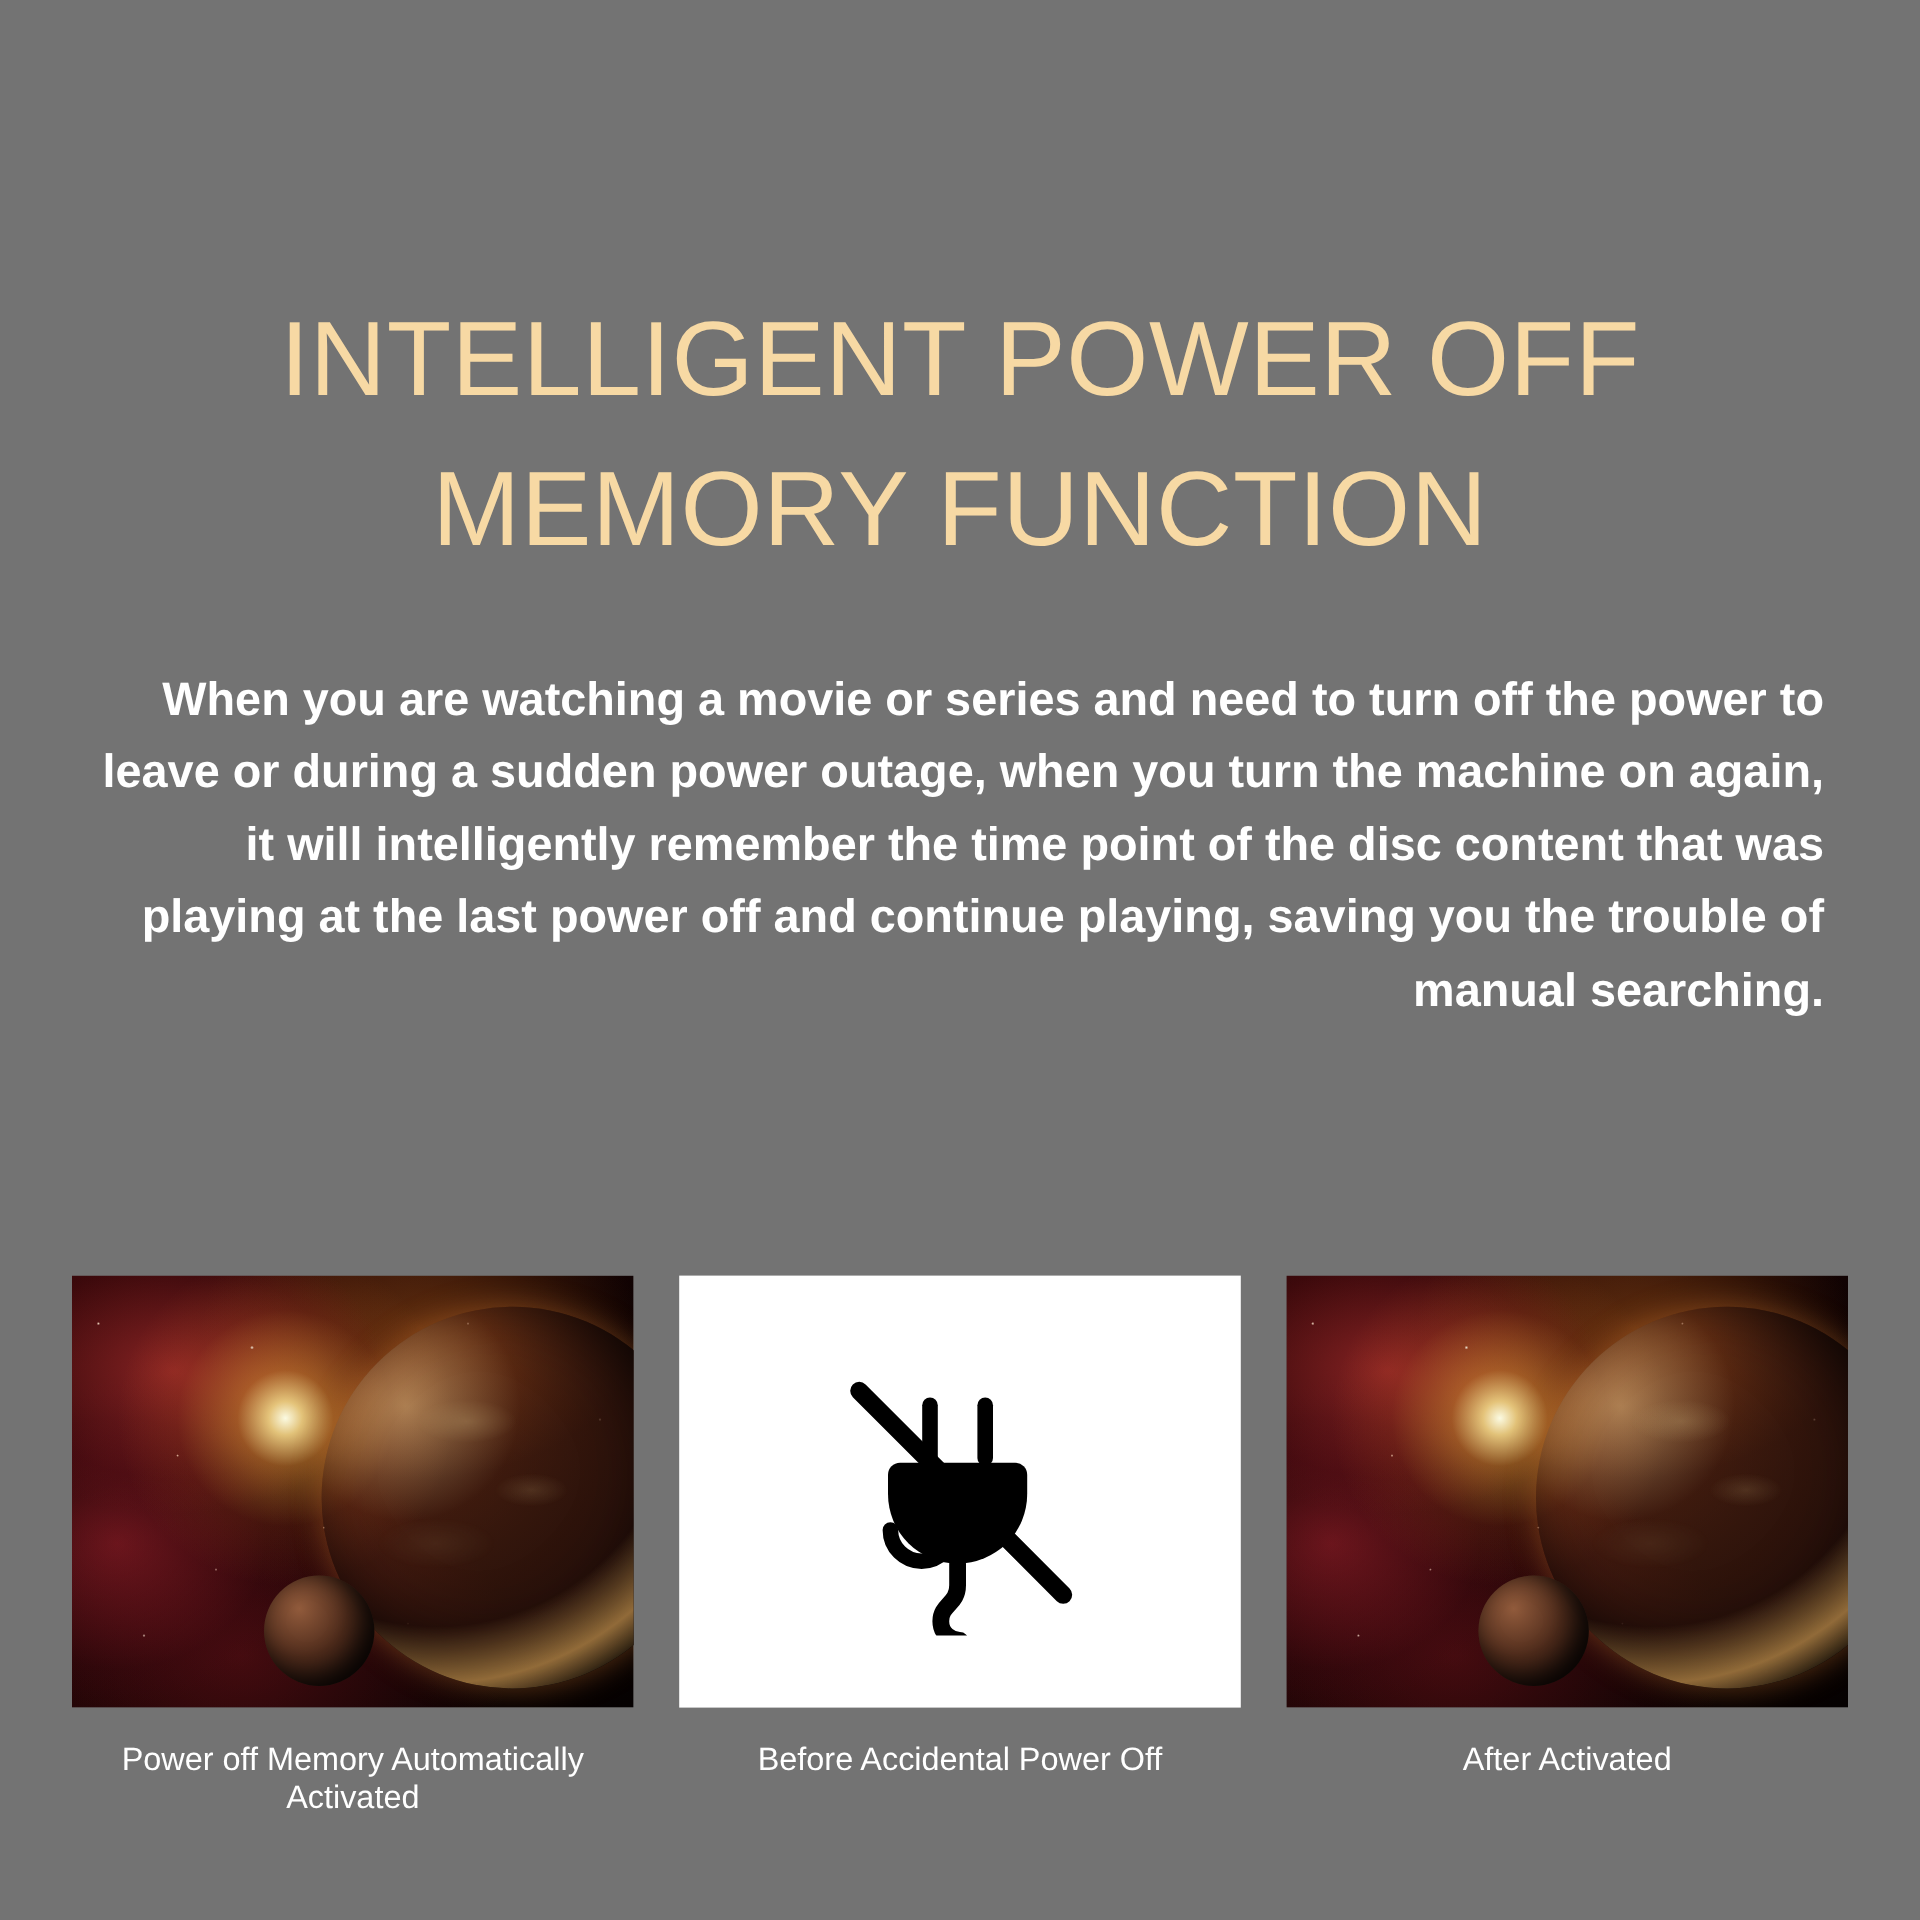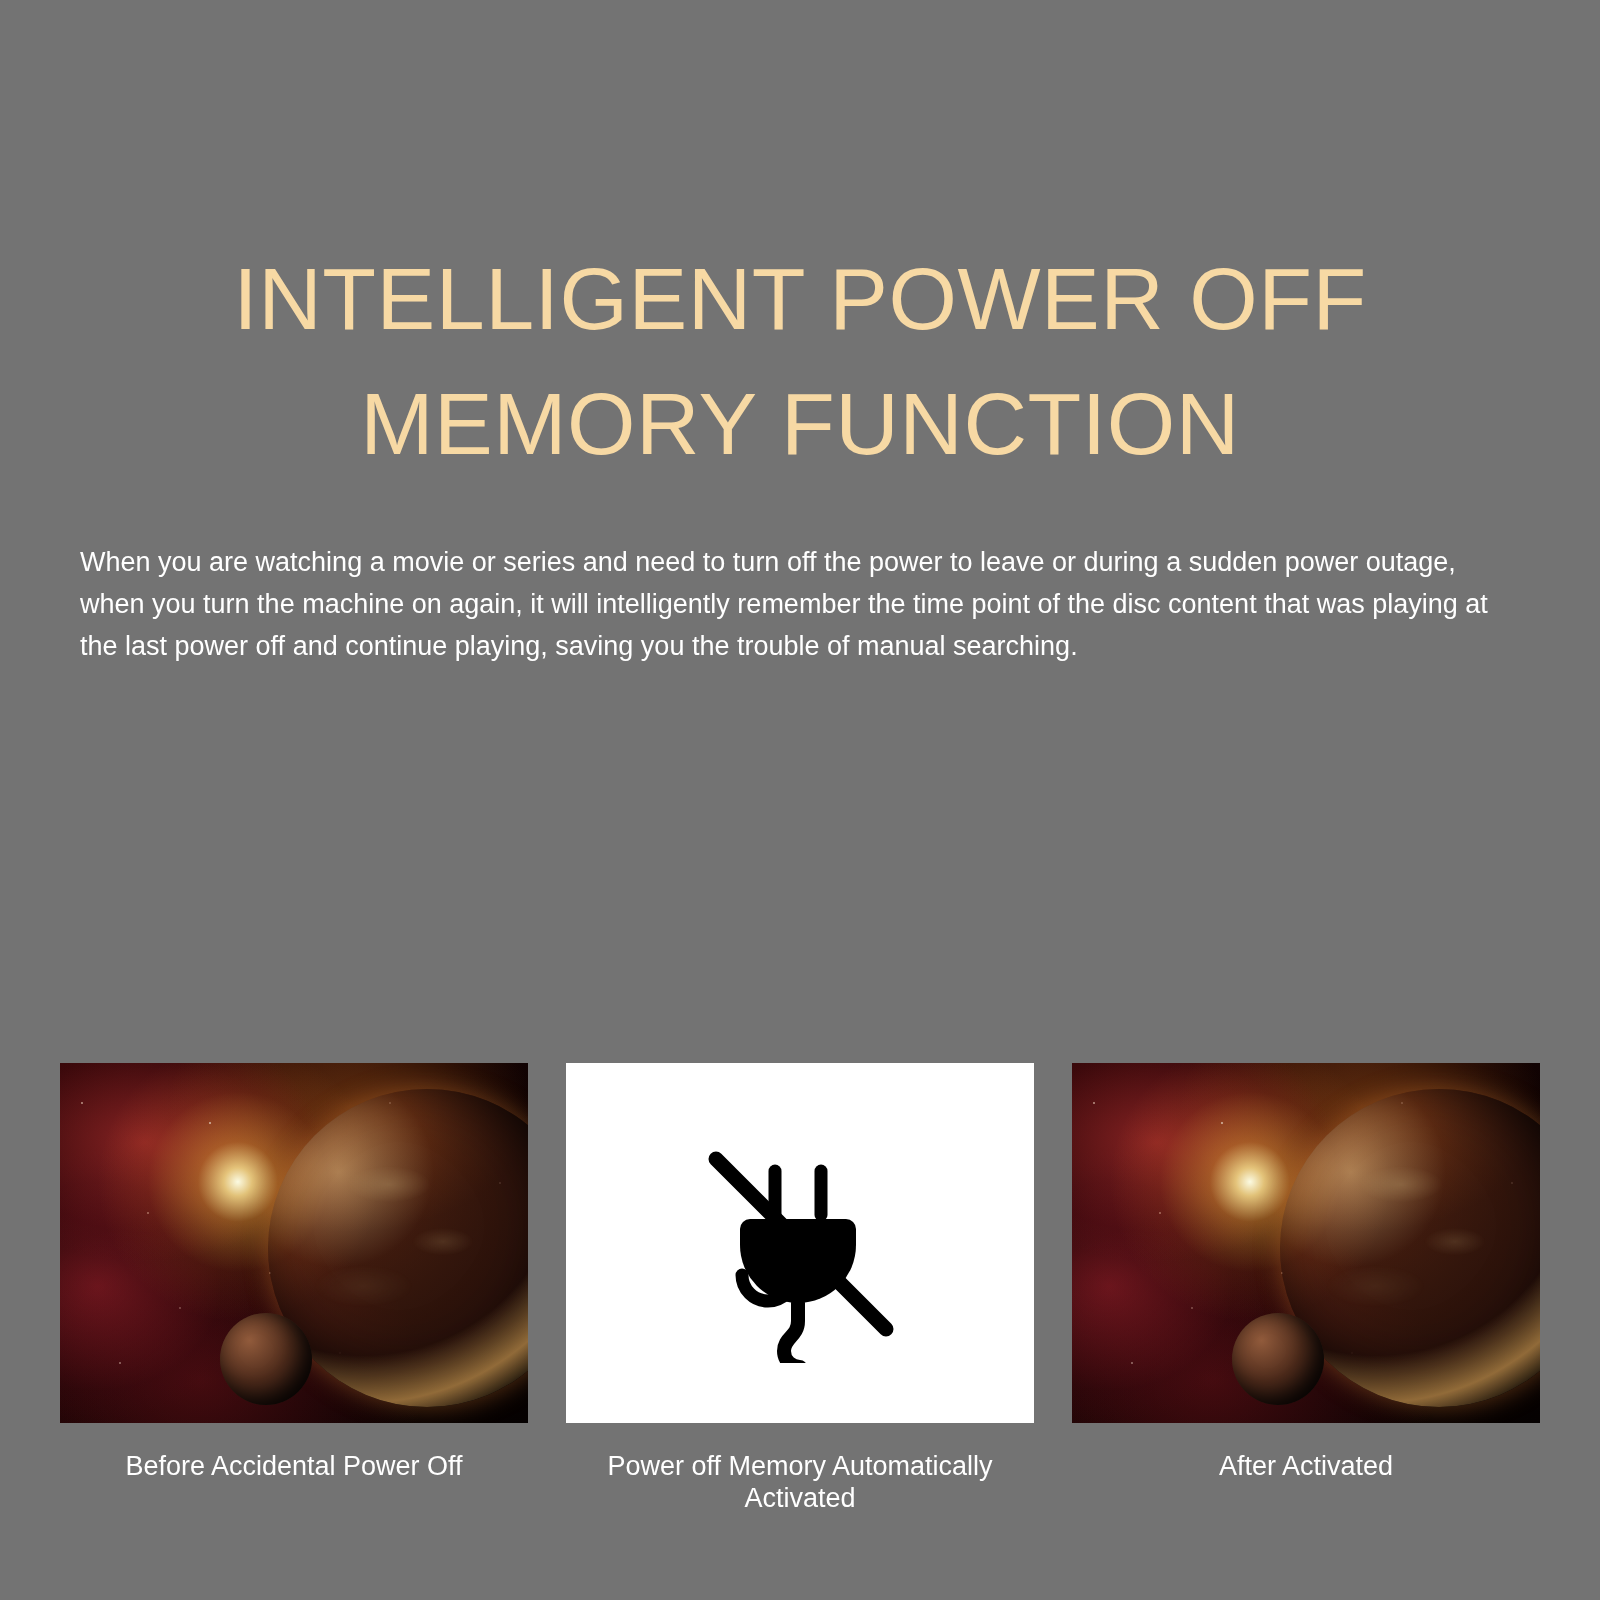--- a/index.html
+++ b/index.html
@@ -35,25 +35,25 @@
     font-weight: 400;
     letter-spacing: 0.5px;
     white-space: pre-line;
   }
 
   .description {
     position: absolute;
     top: 515px;
     left: 80px;
     width: 1440px;
-    text-align: left;
+    text-align: right;
     color: #ffffff;
-    font-size: 27px;
+    font-size: 39px;
     line-height: 1.55;
-    font-weight: 400;
+    font-weight: 700;
   }
 
   .panels {
     position: absolute;
     top: 1063px;
     left: 60px;
     width: 1480px;
     height: 360px;
     display: flex;
     justify-content: space-between;
@@ -207,18 +207,18 @@
       <div class="space"></div>
       <div class="stars"></div>
       <div class="planet-big"></div>
       <div class="planet-rim"></div>
       <div class="planet-small"></div>
     </div>
 
   </div>
 
   <div class="captions">
+    <div class="caption">Power off Memory Automatically Activated</div>
     <div class="caption">Before Accidental Power Off</div>
-    <div class="caption">Power off Memory Automatically Activated</div>
     <div class="caption">After Activated</div>
   </div>
 
 </div>
 
 </body></html>

